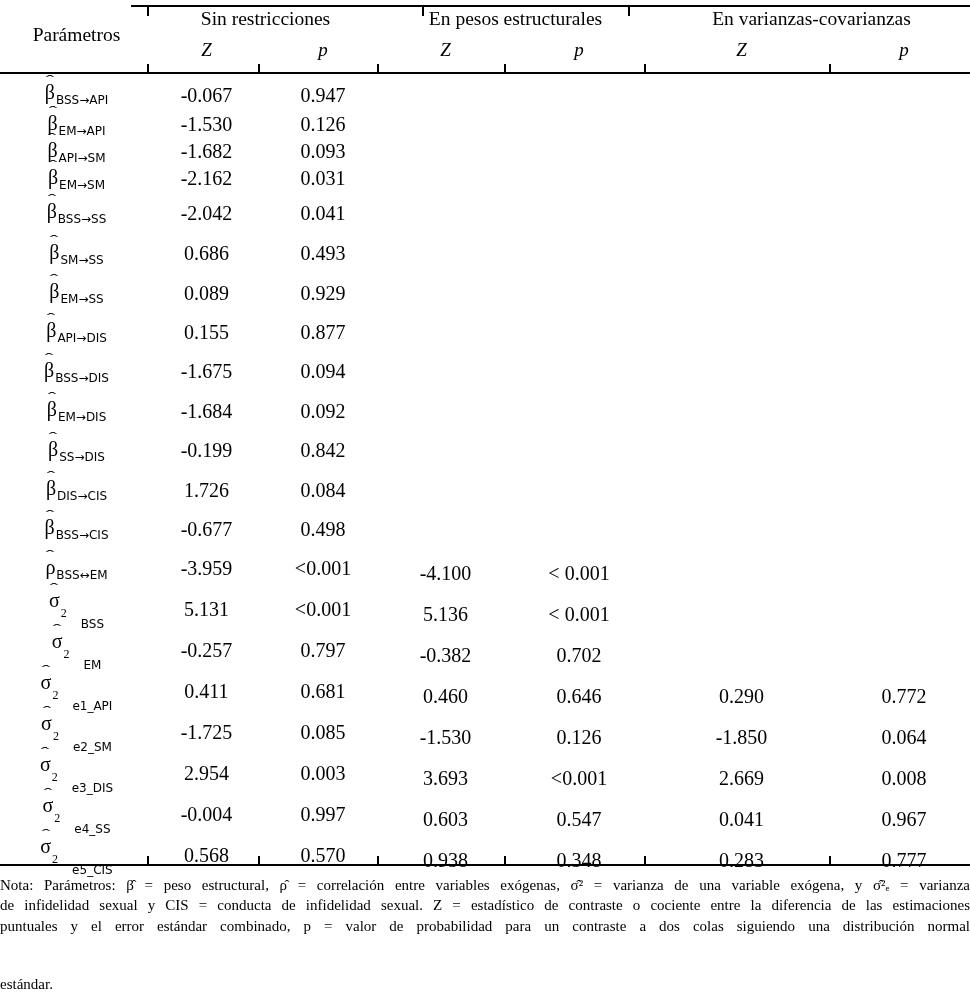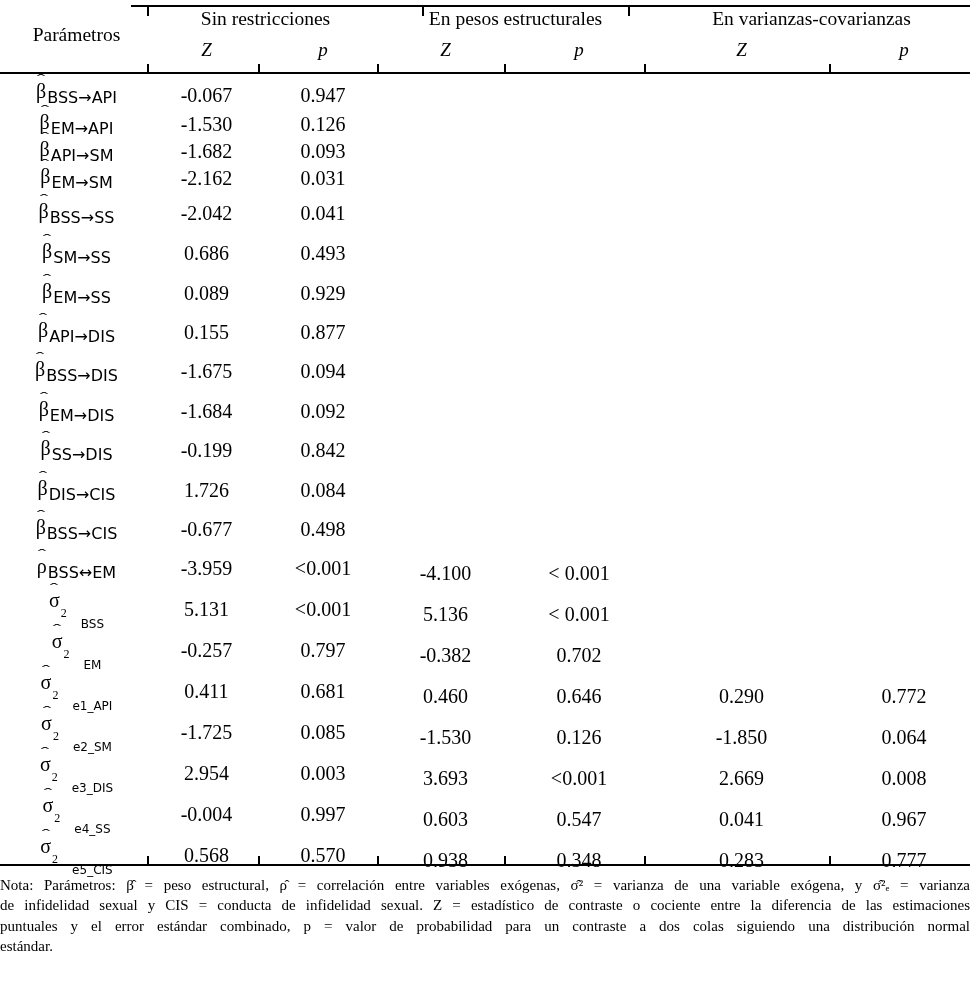--- a/index.html
+++ b/index.html
@@ -20,38 +20,38 @@
   tr.r1 td{vertical-align:bottom;padding-bottom:4px;}
   tr.rsm{height:27px;}
   tr.rmd{height:42px;}
   tr.rlg{height:39.4px;}
 
   
   .phat{position:relative;display:inline-block;line-height:1;}
   .pbase{font-size:20px;line-height:1;}
   .hat{position:absolute;left:50%;top:-8px;transform:translateX(-50%) scaleX(1.8);
        font-size:14px;line-height:1;}
-  .psub{font-size:16px;font-family:"DejaVu Sans", sans-serif;vertical-align:-5px;
+  .psub{font-size:12px;font-family:"DejaVu Sans", sans-serif;vertical-align:-5px;
         margin-left:1px;white-space:nowrap;letter-spacing:0px;}
   .supsub{display:inline-flex;flex-direction:column;align-items:flex-start;
           vertical-align:-10px;line-height:1;margin-left:1px;}
   .ssup{font-size:12px;}
   .ssub{font-size:12px;font-family:"DejaVu Sans", sans-serif;margin-top:-1px;white-space:nowrap;padding-left:20px;}
 
   
   td.c2 .v, td.c3 .v, td.c4 .v, td.c5 .v{display:inline-block;transform:translateY(5px);}
 
   
   .bline{position:absolute;background:#000;height:2px;}
   .tick{position:absolute;width:2px;background:#000;}
 
   
   .note{position:absolute;top:875px;left:0;width:970px;font-size:15px;line-height:20.4px;}
   .note-line{text-align:justify;text-align-last:justify;}
-  .note-line.last{text-align:center;text-align-last:left;}
+  .note-line.last{text-align:center;text-align-last:left;margin-top:38px;}
 </style>
 </head>
 <body>
 
 <div class="page">
 
   <table class="results">
     <colgroup>
       <col style="width:145px">
         <col style="width:115px">

